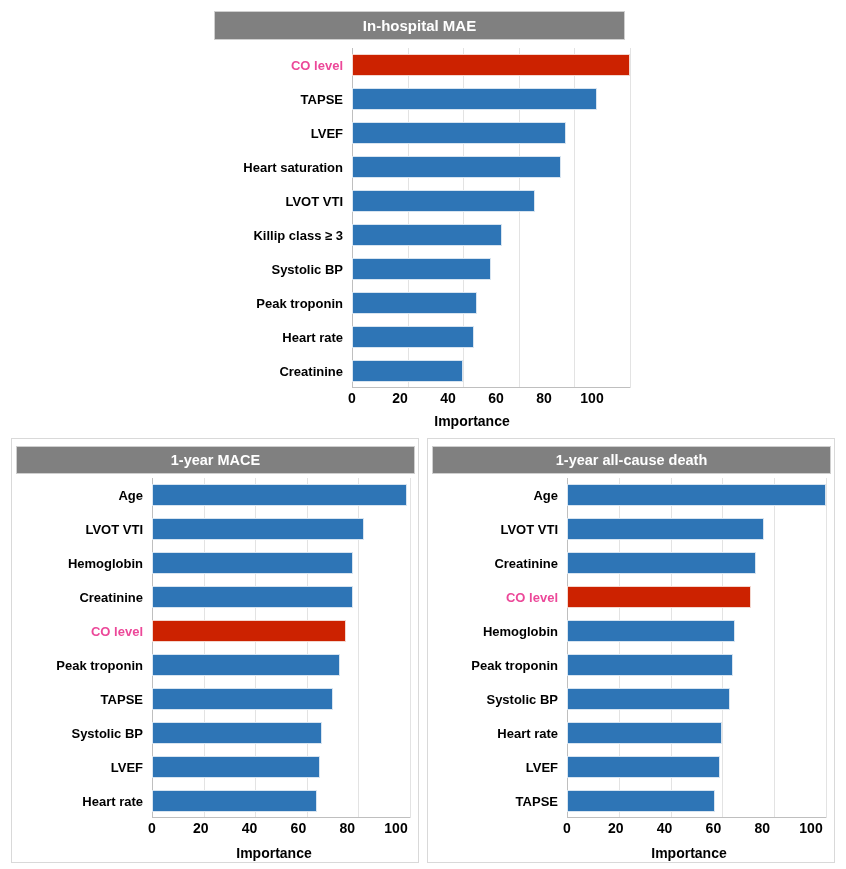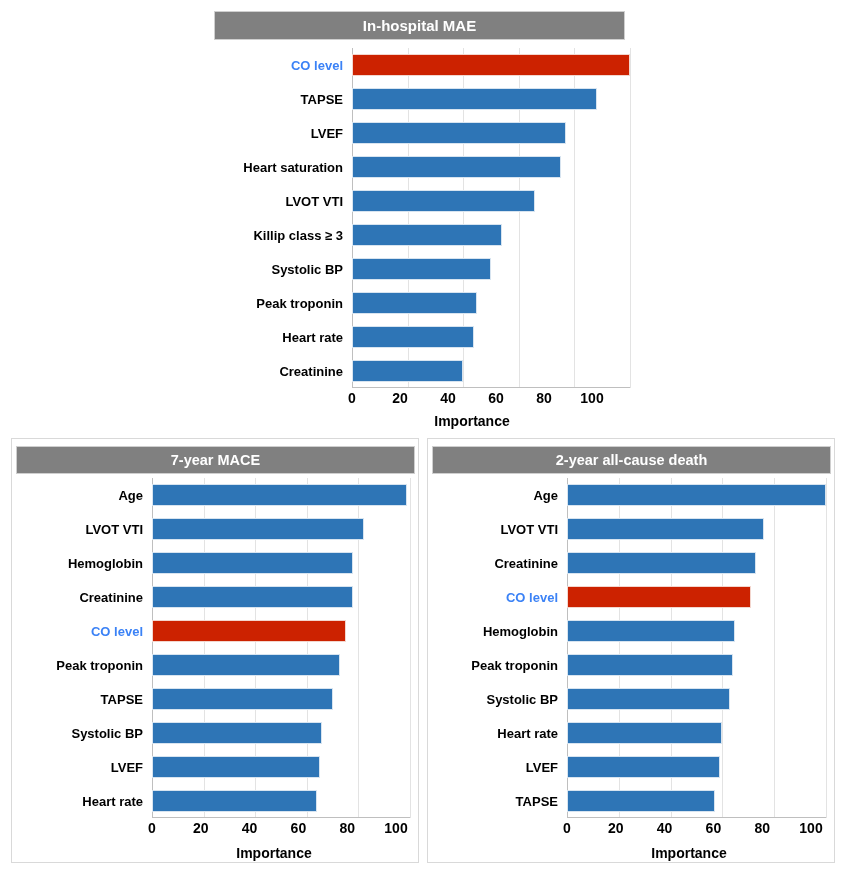--- a/index.html
+++ b/index.html
@@ -80,21 +80,21 @@
     font-size: 13px;
     color: #000000;
     padding-right: 9px;
     box-sizing: border-box;
     white-space: nowrap;
     flex: 0 0 auto;
   }
   #plot-top .cat-label   { width: 122px; }
   #plot-mace .cat-label  { width: 132px; }
   #plot-death .cat-label { width: 131px; }
-  .cat-label.highlight { color: #3b82f6; }
+  .cat-label.highlight { color: #ec4899; }
 
   .track {
     position: relative;
     flex: 1 1 auto;
     height: 100%;
   }
   .bar {
     position: absolute;
     left: 0;
     top: 50%;
@@ -244,21 +244,21 @@
       <div class="tick" style="left: 20%;">20</div>
       <div class="tick" style="left: 40%;">40</div>
       <div class="tick" style="left: 60%;">60</div>
       <div class="tick" style="left: 80%;">80</div>
       <div class="tick" style="left: 100%;">100</div>
     </div>
   <div class="axis-title" id="axtitle-top">Importance</div>
 </div>
 
 <div class="panel" id="panel-mace">
-  <div class="chart-title-bar">7-year MACE</div>
+  <div class="chart-title-bar">1-year MACE</div>
 </div>
 <div class="plot" id="plot-mace">
   <div class="gridwrap">
       <div class="grid zero" style="left: 0%;"></div>
       <div class="grid" style="left: 20%;"></div>
       <div class="grid" style="left: 40%;"></div>
       <div class="grid" style="left: 60%;"></div>
       <div class="grid" style="left: 80%;"></div>
       <div class="grid" style="left: 100%;"></div>
       <div class="axis-line" style="bottom: 0px;"></div>
@@ -330,21 +330,21 @@
     <div class="tick" style="left: 0%;">0</div>
     <div class="tick" style="left: 20%;">20</div>
     <div class="tick" style="left: 40%;">40</div>
     <div class="tick" style="left: 60%;">60</div>
     <div class="tick" style="left: 80%;">80</div>
     <div class="tick" style="left: 100%;">100</div>
   </div>
 <div class="axis-title" id="axtitle-mace">Importance</div>
 
 <div class="panel" id="panel-death">
-  <div class="chart-title-bar">2-year all-cause death</div>
+  <div class="chart-title-bar">1-year all-cause death</div>
 </div>
 <div class="plot" id="plot-death">
   <div class="gridwrap">
       <div class="grid zero" style="left: 0%;"></div>
       <div class="grid" style="left: 20%;"></div>
       <div class="grid" style="left: 40%;"></div>
       <div class="grid" style="left: 60%;"></div>
       <div class="grid" style="left: 80%;"></div>
       <div class="grid" style="left: 100%;"></div>
       <div class="axis-line" style="bottom: 0px;"></div>

